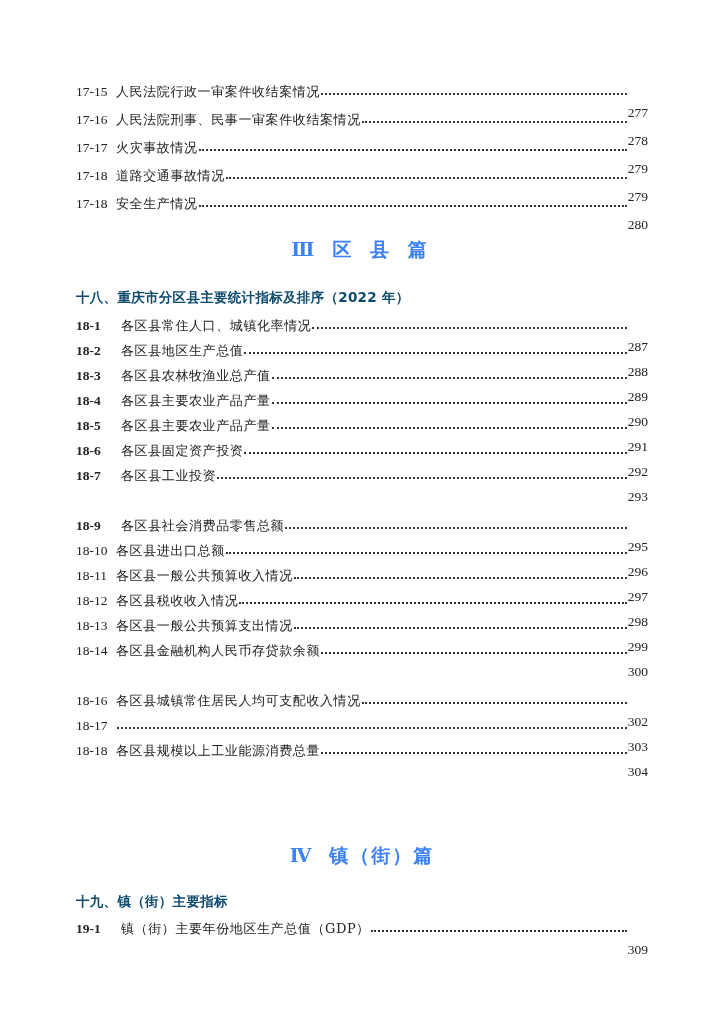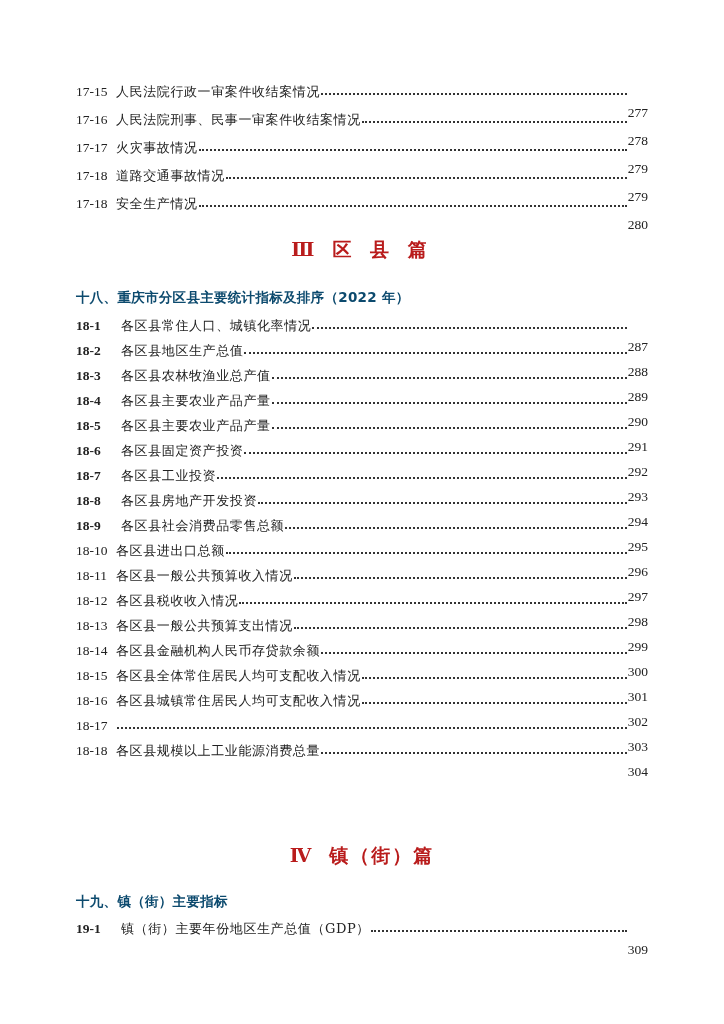--- a/index.html
+++ b/index.html
@@ -67,21 +67,21 @@
       margin-top: 41px;
     }
     .part-title {
       position: absolute;
       left: 0;
       width: 724px;
       text-align: center;
       font-family: "DejaVu Sans", "Liberation Sans", sans-serif;
       font-weight: bold;
       font-size: 19px;
-      color: #b91c1c;
+      color: #3b82f6;
       letter-spacing: 6px;
     }
     .part-title .roman {
       font-family: "Liberation Serif", "DejaVu Serif", serif;
       font-weight: bold;
       margin-right: 18px;
       letter-spacing: 0;
     }
     .chapter-heading {
       position: absolute;
@@ -170,26 +170,20 @@
     <span class="toc-title">各区县固定资产投资</span>
     <span class="toc-leader"></span>
     <span class="toc-page">292</span>
   </div>
   <div class="toc-row" style="top:466px">
     <span class="toc-num wide">18-7</span>
     <span class="toc-title">各区县工业投资</span>
     <span class="toc-leader"></span>
     <span class="toc-page">293</span>
   </div>
-  <div class="toc-row" style="top:491px">
-    <span class="toc-num wide">18-8</span>
-    <span class="toc-title">各区县房地产开发投资</span>
-    <span class="toc-leader"></span>
-    <span class="toc-page">294</span>
-  </div>
   <div class="toc-row" style="top:516px">
     <span class="toc-num wide">18-9</span>
     <span class="toc-title">各区县社会消费品零售总额</span>
     <span class="toc-leader"></span>
     <span class="toc-page">295</span>
   </div>
   <div class="toc-row" style="top:541px">
     <span class="toc-num" style="width:40px">18-10</span>
     <span class="toc-title">各区县进出口总额</span>
     <span class="toc-leader"></span>
@@ -212,26 +206,20 @@
     <span class="toc-title">各区县一般公共预算支出情况</span>
     <span class="toc-leader"></span>
     <span class="toc-page">299</span>
   </div>
   <div class="toc-row" style="top:641px">
     <span class="toc-num tight">18-14</span>
     <span class="toc-title">各区县金融机构人民币存贷款余额</span>
     <span class="toc-leader"></span>
     <span class="toc-page">300</span>
   </div>
-  <div class="toc-row" style="top:666px">
-    <span class="toc-num tight">18-15</span>
-    <span class="toc-title">各区县全体常住居民人均可支配收入情况</span>
-    <span class="toc-leader"></span>
-    <span class="toc-page">301</span>
-  </div>
   <div class="toc-row" style="top:691px">
     <span class="toc-num tight">18-16</span>
     <span class="toc-title">各区县城镇常住居民人均可支配收入情况</span>
     <span class="toc-leader"></span>
     <span class="toc-page">302</span>
   </div>
   <div class="toc-row" style="top:716px">
     <span class="toc-num tight">18-17</span>
     <span class="toc-leader"></span>
     <span class="toc-page">303</span>

